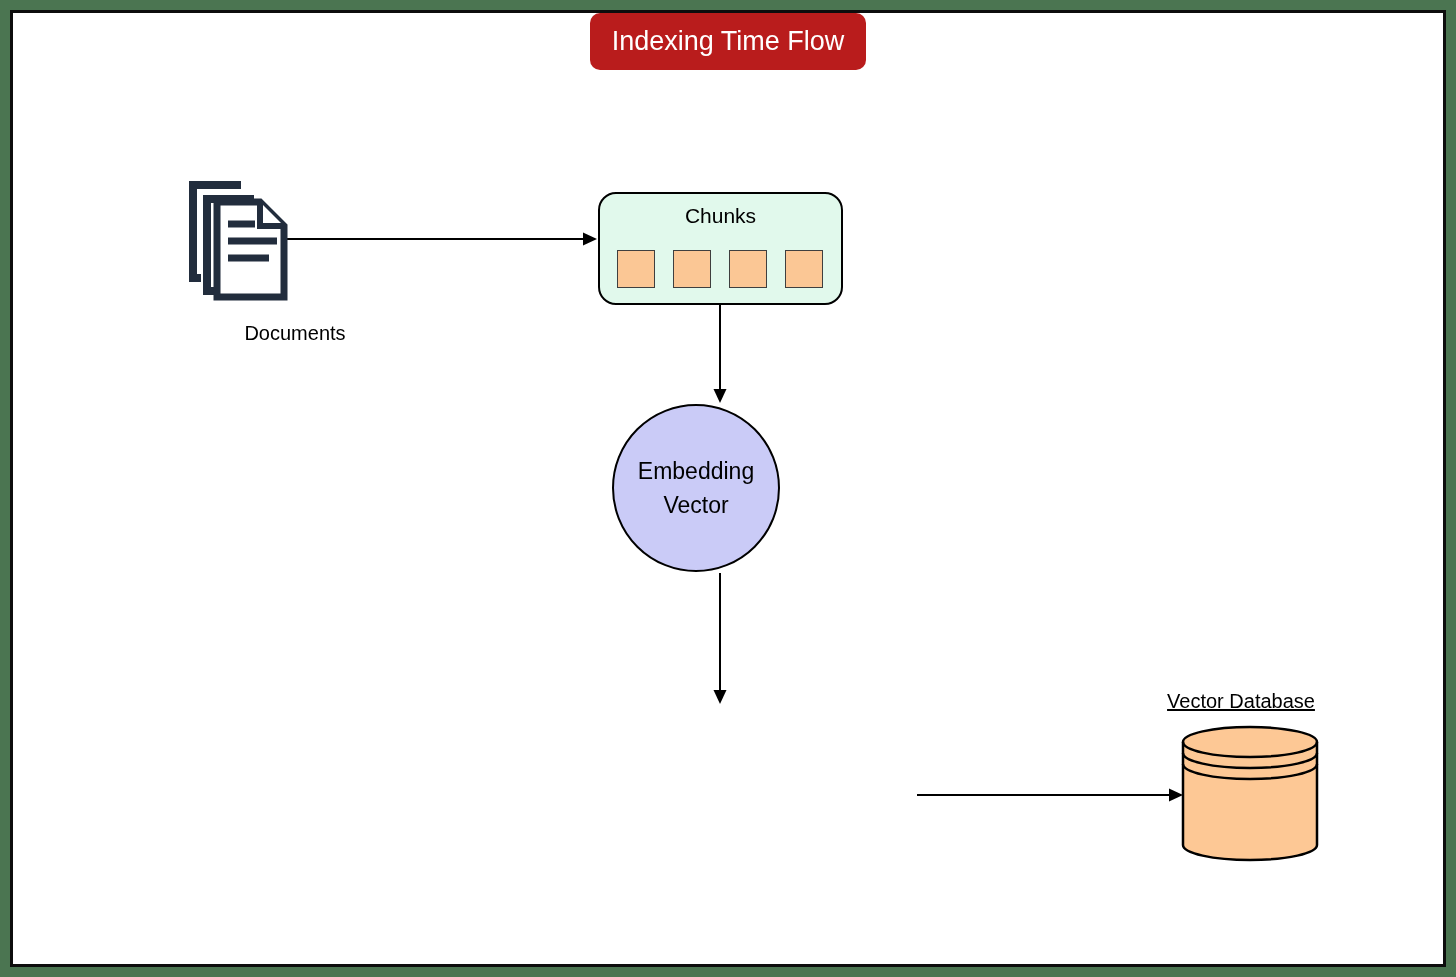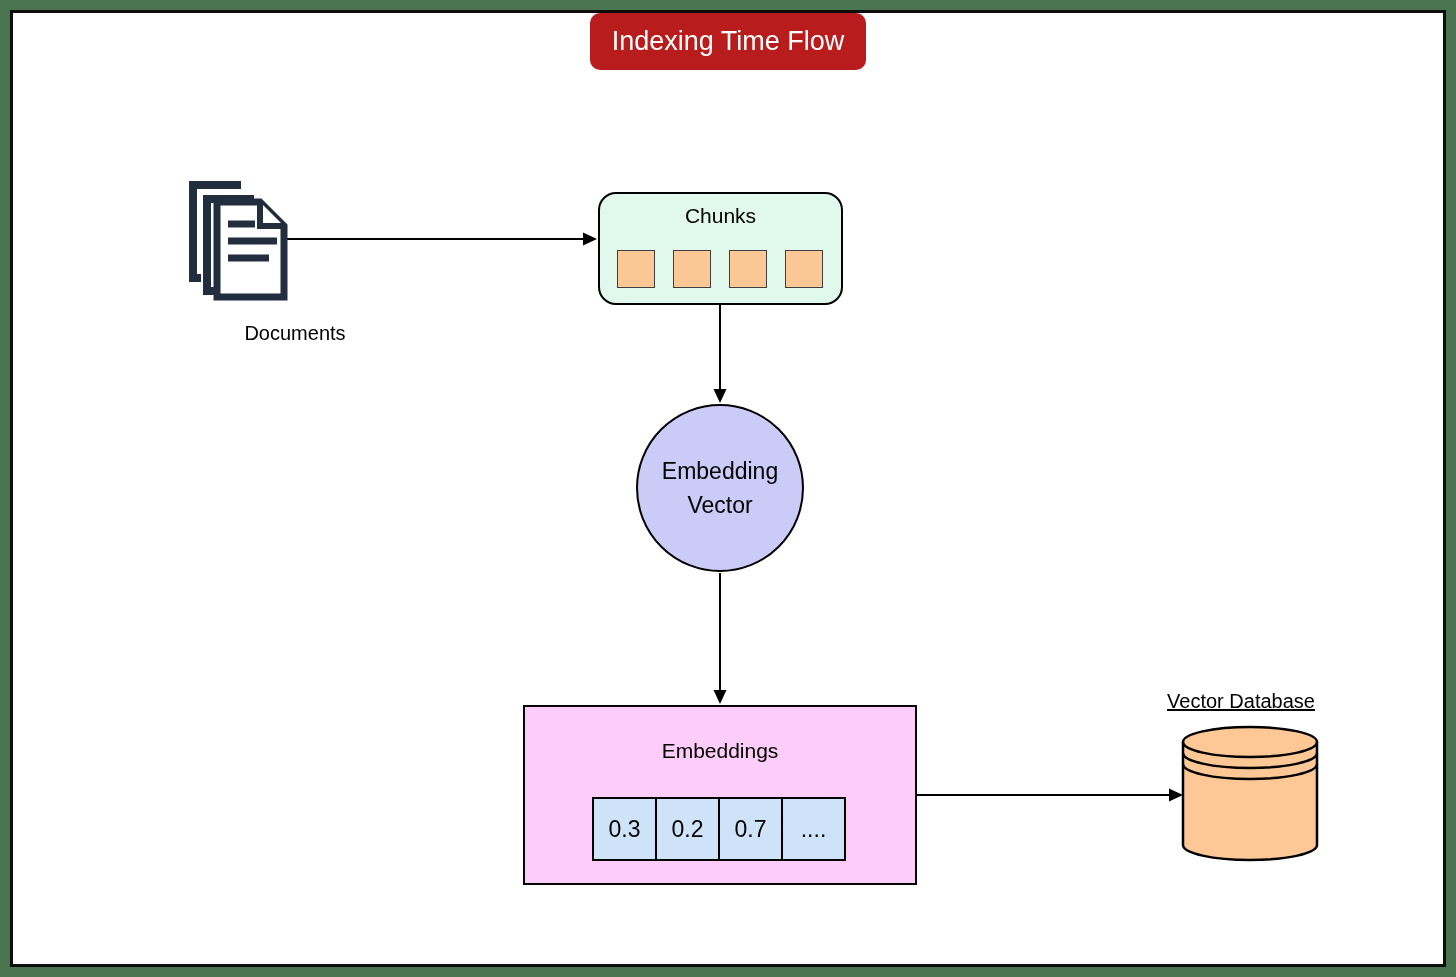--- a/index.html
+++ b/index.html
@@ -70,21 +70,21 @@
     gap: 18px;
   }
   .chunk-square {
     width: 38px; height: 38px;
     background: #fbc795;
     border: 1.5px solid #3f3f3f;
   }
 
   .embedding-circle {
     position: absolute;
-    left: 636px; top: 404px;
+    left: 612px; top: 404px;
     width: 168px; height: 168px;
     border-radius: 50%;
     background: #cacbf7;
     border: 2.5px solid #000000;
     display: flex; flex-direction: column;
     align-items: center; justify-content: center;
     font-size: 23px; line-height: 34px;
     color: #000000;
     text-align: center;
   }
@@ -177,24 +177,15 @@
       <div class="chunk-square"></div>
       <div class="chunk-square"></div>
     </div>
   </div>
 
   <div class="embedding-circle">
     <span>Embedding</span>
     <span>Vector</span>
   </div>
 
-  <div class="embeddings-box">
-    <div class="embeddings-title">Embeddings</div>
-    <div class="embedding-cells">
-      <div class="embedding-cell">0.3</div>
-      <div class="embedding-cell">0.2</div>
-      <div class="embedding-cell">0.7</div>
-      <div class="embedding-cell">....</div>
-    </div>
-  </div>
 
   <div class="node-label vectordb-label">Vector Database</div>
 </div>
 
 </body></html>

